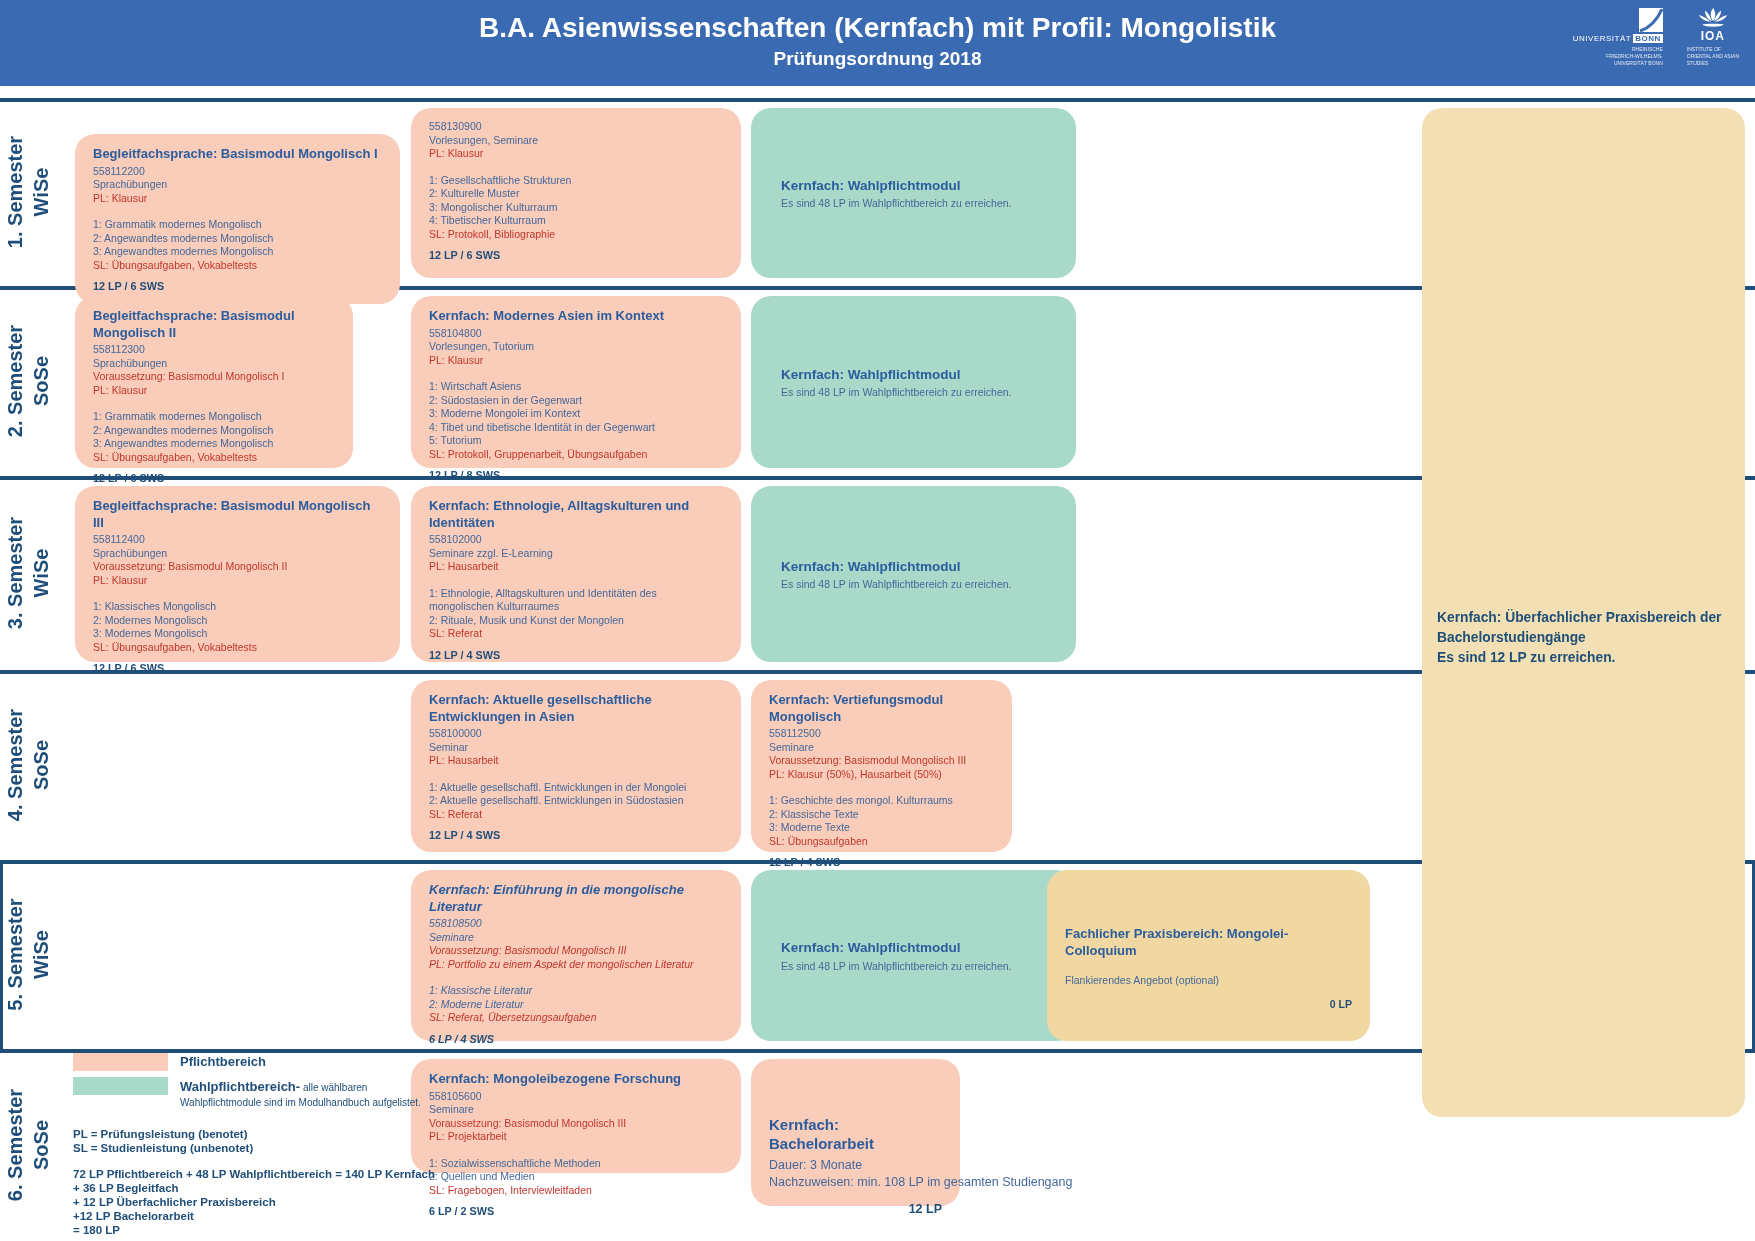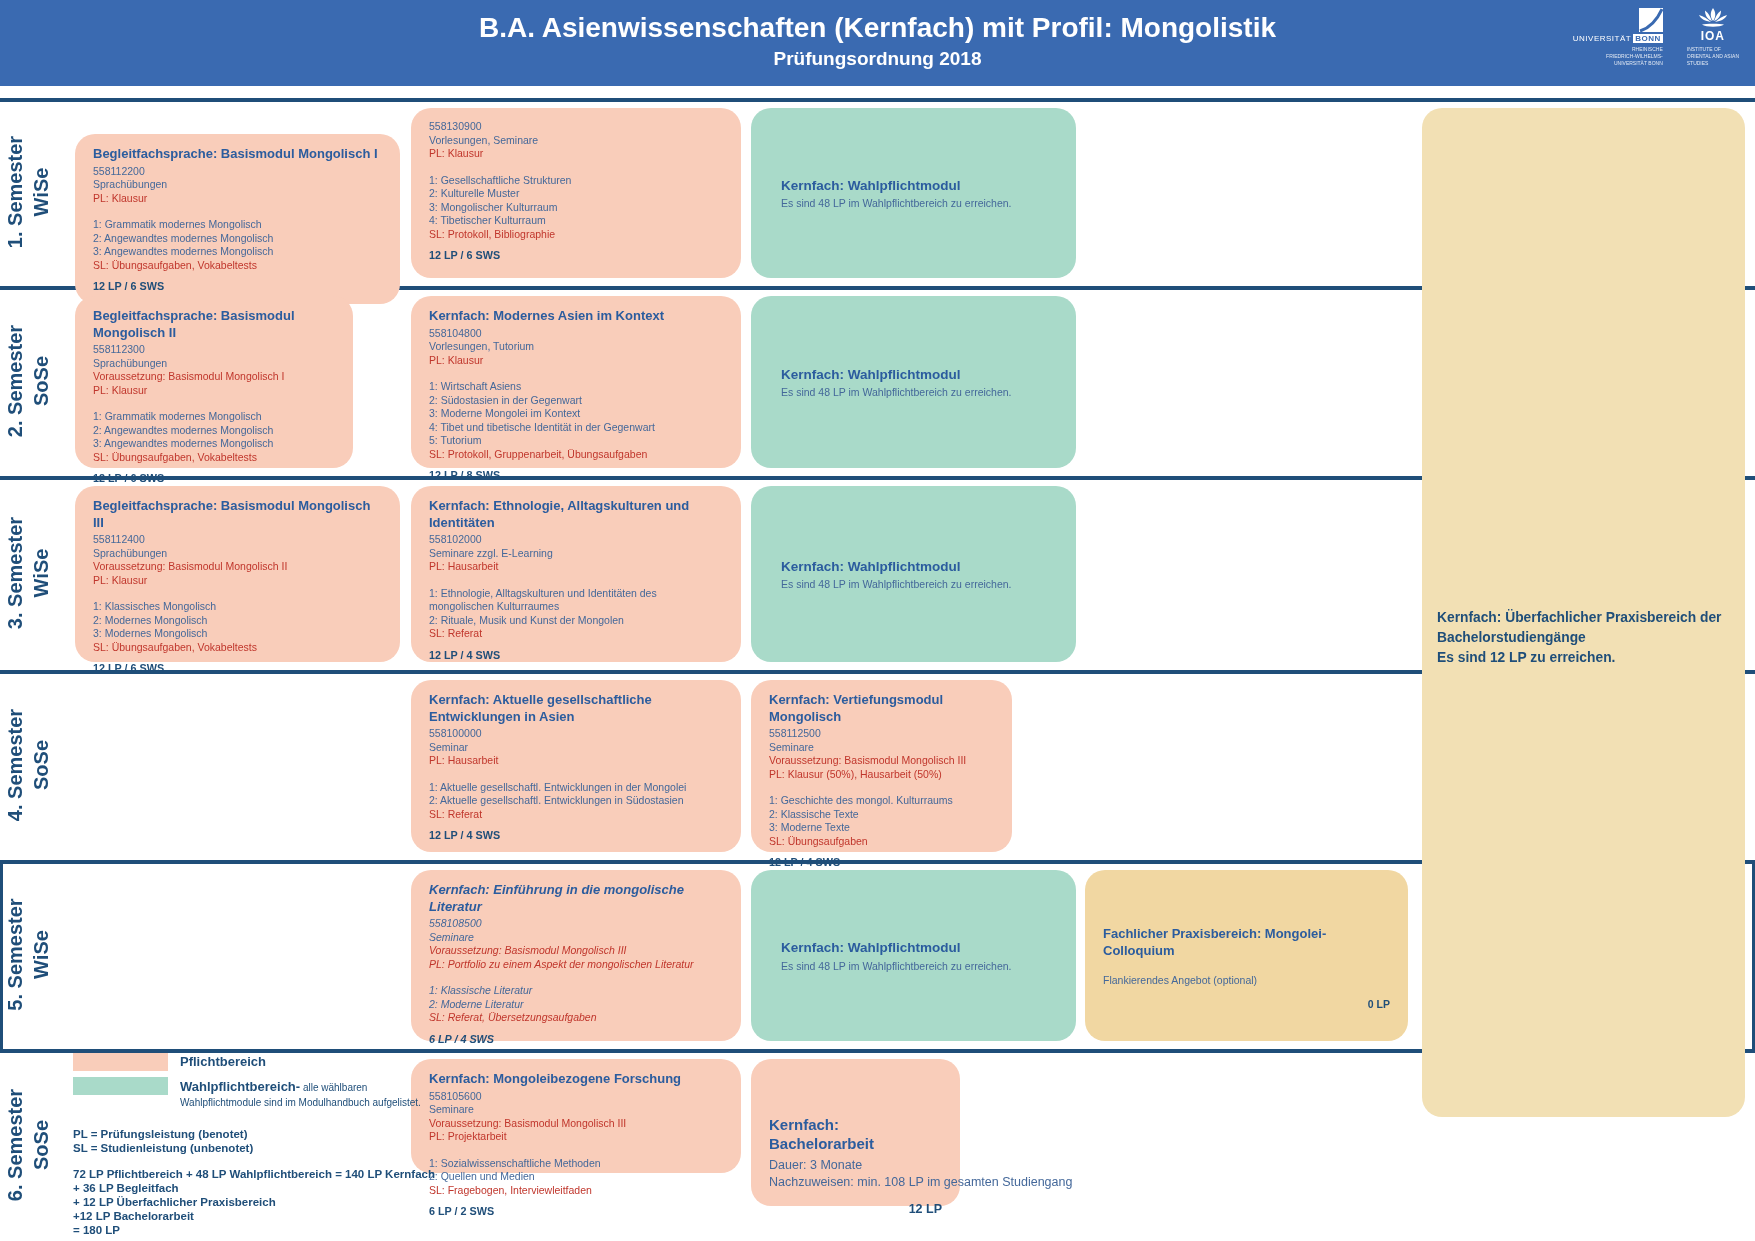--- a/index.html
+++ b/index.html
@@ -268,21 +268,21 @@
         <div class="card-gap"></div>
         <div class="card-line body">1: Klassische Literatur</div>
         <div class="card-line body">2: Moderne Literatur</div>
         <div class="card-line red">SL: Referat, Übersetzungsaufgaben</div>
         <div class="card-footer">6 LP / 4 SWS</div>
       </div>
       <div class="card teal center fC" style="left: 751px; width: 325px; top: 870px; height: 171px;">
         <div class="card-title">Kernfach: Wahlpflichtmodul</div>
         <div class="card-line body">Es sind 48 LP im Wahlpflichtbereich zu erreichen.</div>
       </div>
-      <div class="card tan mid fD" style="left: 1085px; width: 323px; top: 870px; height: 171px; border-radius: 20px;">
+      <div class="card tan mid fD" style="left: 1047px; width: 323px; top: 870px; height: 171px; border-radius: 20px;">
         <div class="card-title">Fachlicher Praxisbereich: Mongolei-Colloquium</div>
         <div class="card-gap"></div>
         <div class="card-line body">Flankierendes Angebot (optional)</div>
         <div class="card-line lp">0 LP</div>
       </div>
       <div class="card salmon fB" style="left: 411px; width: 330px; top: 1059px; height: 114px;">
         <div class="card-title">Kernfach: Mongoleibezogene Forschung</div>
         <div class="card-line body">558105600</div>
         <div class="card-line body">Seminare</div>
         <div class="card-line red">Voraussetzung: Basismodul Mongolisch III</div>

